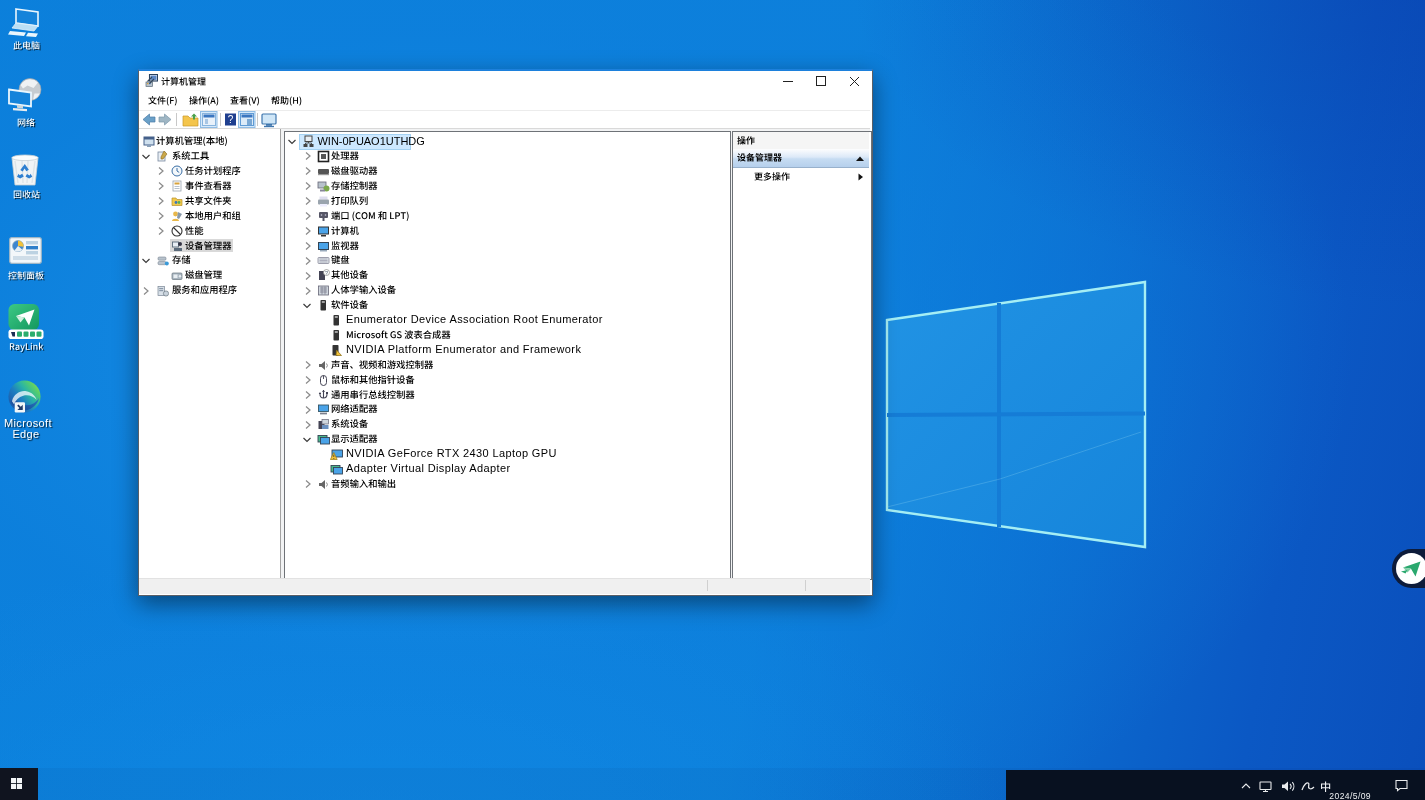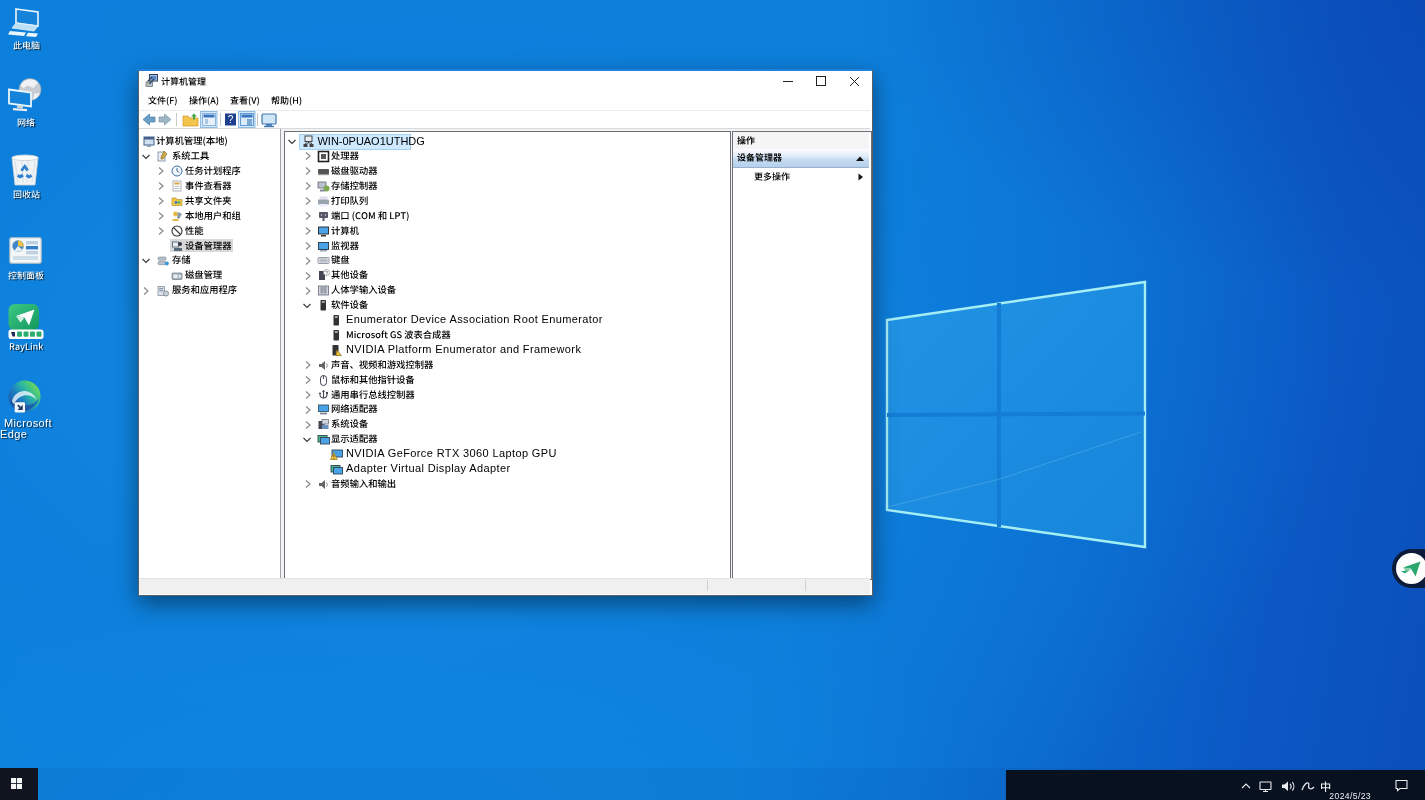--- a/index.html
+++ b/index.html
@@ -116,21 +116,21 @@
       </linearGradient>
 </defs>
 <circle cx="17" cy="17" r="15.6" fill="url(#eg1)"></circle>
 <path d="M3.5 22 C7 28.5 14 31.8 20.5 29.8 C26 28.1 30.2 23.5 31.2 18.2 C28 23.8 21.5 26.8 15.5 24.8 C11 23.3 8 20.5 7 16.8 Z" fill="url(#eg2)"></path>
 <path d="M4.8 21.5 C6.8 14.6 12.8 10.8 18.8 11.9 C24 12.9 27.7 16.4 28.7 20.2 C25.4 16.4 20.4 14.9 15.8 16.2 C11.4 17.5 8.2 20.6 6.8 24.6 Z" fill="#ecf6fb" opacity="0.8"></path>
 <rect x="7.5" y="22.5" width="10" height="10" rx="1.2" fill="#f2f6f8"></rect>
 <path d="M15.3 25 L15.3 30.2 L10.1 30.2 Z" fill="#223a66"></path>
 <path d="M10.5 25.4 L14.4 29.3" stroke="#223a66" stroke-width="1.7"></path>
 </svg>
 <div class="lat" style="left:0;top:417.0px;width:52px;text-align:right;color:#fff;text-shadow:1.2px 1.2px 1px rgba(0,0,0,.72)">Microsoft</div>
-<div class="lat" style="left:0;top:427.5px;width:52px;text-align:left;color:#fff;text-shadow:1.2px 1.2px 1px rgba(0,0,0,.72)">Edge</div>
+<div class="lat" style="left:0;top:427.5px;width:52px;text-align:center;color:#fff;text-shadow:1.2px 1.2px 1px rgba(0,0,0,.72)">Edge</div>
 <div class="a" style="left:138px;top:69px;width:733px;height:524px;background:#fff;
 border:1px solid #5b5f66;border-top:2px solid #1c80dc;box-shadow:0 8px 22px rgba(0,0,0,.45);"></div>
 <svg class="a" style="left:145px;top:74px" width="13" height="13" viewBox="0 0 13 13">
 <rect x="1" y="8" width="6.5" height="4.5" fill="#b8c2cc" stroke="#5a6b7a" stroke-width="0.7"></rect>
 <rect x="2" y="9" width="1.5" height="1.2" fill="#d8a23a"></rect>
     <rect x="4" y="9" width="1.5" height="1.2" fill="#3a76c0"></rect>
 <rect x="4.5" y="0.5" width="8" height="6.5" fill="#e8f0f8" stroke="#28415f" stroke-width="1.1"></rect>
 <rect x="5.5" y="1.6" width="6" height="4.3" fill="#5a87c8"></rect>
 <path d="M2.5 7.5 L7 3 M4.5 9.5 L9 5" stroke="#33475c" stroke-width="1.2" fill="none"></path>
 </svg>
@@ -412,21 +412,21 @@
   </svg>
 <svg class="a" style="left:331.0px;top:418.3px" width="39" height="12">
     <path d="M2.5 -2 3.4 -1.7Q3.1 -1.4 2.7 -1Q2.4 -0.6 2 -0.3Q1.6 0 1.3 0.3Q1.2 0.2 1.1 0.1Q0.9 -0 0.8 -0.2Q0.6 -0.3 0.5 -0.3Q1.1 -0.6 1.6 -1.1Q2.1 -1.6 2.5 -2ZM5.8 -1.6 6.6 -2.1Q6.9 -1.8 7.3 -1.5Q7.8 -1.2 8.1 -0.8Q8.5 -0.5 8.7 -0.3L8 0.3Q7.8 0 7.4 -0.3Q7 -0.7 6.6 -1Q6.2 -1.4 5.8 -1.6ZM4.3 -2.8H5.2V-0.3Q5.2 0.1 5.1 0.3Q5 0.5 4.7 0.6Q4.5 0.7 4.1 0.7Q3.7 0.7 3.2 0.7Q3.2 0.5 3.1 0.3Q3 0 2.9 -0.2Q3.1 -0.1 3.4 -0.1Q3.6 -0.1 3.8 -0.1Q4 -0.1 4.1 -0.1Q4.2 -0.1 4.2 -0.2Q4.3 -0.2 4.3 -0.3ZM7.4 -7.8 8 -7.1Q7.3 -6.9 6.5 -6.8Q5.7 -6.7 4.8 -6.6Q3.9 -6.5 2.9 -6.4Q2 -6.4 1.2 -6.3Q1.1 -6.5 1.1 -6.7Q1 -7 0.9 -7.1Q1.8 -7.1 2.7 -7.2Q3.6 -7.3 4.4 -7.4Q5.3 -7.5 6.1 -7.6Q6.8 -7.7 7.4 -7.8ZM1.2 -2.2Q1.2 -2.3 1.2 -2.4Q1.1 -2.6 1.1 -2.7Q1 -2.9 1 -3Q1.2 -3 1.5 -3.2Q1.8 -3.3 2.3 -3.5Q2.5 -3.6 3 -3.9Q3.4 -4.1 4 -4.5Q4.6 -4.9 5.3 -5.3Q5.9 -5.7 6.5 -6.2L7.1 -5.6Q5.8 -4.7 4.5 -3.9Q3.1 -3.1 1.8 -2.6V-2.5Q1.8 -2.5 1.7 -2.5Q1.6 -2.5 1.5 -2.4Q1.4 -2.4 1.3 -2.3Q1.2 -2.3 1.2 -2.2ZM1.2 -2.2 1.2 -2.8 1.7 -3.1 7.6 -3.5Q7.5 -3.3 7.5 -3.1Q7.5 -2.9 7.5 -2.8Q6.2 -2.7 5.2 -2.6Q4.3 -2.6 3.6 -2.5Q2.9 -2.5 2.5 -2.4Q2.1 -2.4 1.8 -2.3Q1.6 -2.3 1.5 -2.3Q1.3 -2.2 1.2 -2.2ZM1.7 -4.2Q1.7 -4.3 1.6 -4.4Q1.6 -4.5 1.5 -4.7Q1.5 -4.8 1.4 -5Q1.6 -5 1.8 -5.1Q1.9 -5.2 2.1 -5.3Q2.3 -5.4 2.5 -5.6Q2.7 -5.7 3 -6Q3.2 -6.2 3.5 -6.5Q3.8 -6.7 4 -7L4.8 -6.6Q4.2 -6 3.5 -5.5Q2.9 -5 2.2 -4.6V-4.6Q2.2 -4.6 2.1 -4.5Q2.1 -4.5 2 -4.4Q1.8 -4.4 1.8 -4.3Q1.7 -4.2 1.7 -4.2ZM1.7 -4.2 1.7 -4.8 2.1 -5 5.4 -5.2Q5.4 -5 5.4 -4.8Q5.3 -4.6 5.3 -4.5Q4.2 -4.4 3.5 -4.4Q2.8 -4.3 2.5 -4.3Q2.1 -4.3 2 -4.2Q1.8 -4.2 1.7 -4.2ZM6.1 -4.1 6.8 -4.5Q7.1 -4.1 7.5 -3.8Q7.8 -3.4 8.1 -3Q8.4 -2.7 8.6 -2.4L7.9 -2Q7.7 -2.3 7.4 -2.6Q7.1 -3 6.8 -3.4Q6.4 -3.8 6.1 -4.1Z M16.2 -5.1 16.8 -5.5Q17.1 -5.1 17.3 -4.8Q17.6 -4.4 17.8 -4Q18.1 -3.7 18.2 -3.4L17.5 -3Q17.3 -3.3 17.1 -3.6Q16.9 -4 16.7 -4.4Q16.4 -4.8 16.2 -5.1ZM13 -6.6H18.1V-5.8H13ZM15.7 -3.2H16.6V-0.4Q16.6 -0.2 16.6 -0.2Q16.7 -0.1 16.8 -0.1Q16.8 -0.1 16.9 -0.1Q17 -0.1 17.1 -0.1Q17.2 -0.1 17.3 -0.1Q17.4 -0.1 17.4 -0.2Q17.5 -0.3 17.5 -0.6Q17.5 -0.9 17.5 -1.5Q17.7 -1.4 17.9 -1.3Q18.1 -1.2 18.3 -1.1Q18.2 -0.4 18.2 -0.1Q18.1 0.3 17.9 0.5Q17.7 0.6 17.4 0.6Q17.3 0.6 17.2 0.6Q17.1 0.6 17 0.6Q16.9 0.6 16.8 0.6Q16.7 0.6 16.6 0.6Q16.3 0.6 16.1 0.5Q15.9 0.4 15.8 0.2Q15.7 -0 15.7 -0.4ZM14 -3.2H14.8Q14.8 -2.5 14.7 -1.8Q14.6 -1.2 14.4 -0.7Q14.2 -0.2 13.8 0.1Q13.4 0.5 12.8 0.8Q12.8 0.7 12.7 0.5Q12.6 0.4 12.5 0.3Q12.4 0.1 12.3 0.1Q12.8 -0.2 13.1 -0.5Q13.5 -0.8 13.6 -1.2Q13.8 -1.6 13.9 -2.1Q14 -2.6 14 -3.2ZM13.1 -3.2 13.1 -3.8 13.5 -4.1 17.2 -4.4Q17.2 -4.2 17.2 -4Q17.3 -3.8 17.3 -3.7Q16.3 -3.6 15.6 -3.5Q14.9 -3.4 14.4 -3.4Q14 -3.3 13.7 -3.3Q13.5 -3.3 13.3 -3.2Q13.2 -3.2 13.1 -3.2ZM14.8 -7.7 15.6 -7.9Q15.7 -7.6 15.9 -7.3Q16 -7 16.1 -6.7L15.2 -6.5Q15.2 -6.7 15 -7.1Q14.9 -7.4 14.8 -7.7ZM13.1 -3.2Q13.1 -3.3 13 -3.4Q13 -3.6 12.9 -3.8Q12.9 -3.9 12.8 -4Q13 -4 13.2 -4.1Q13.3 -4.2 13.5 -4.3Q13.6 -4.4 13.8 -4.6Q14 -4.9 14.2 -5.2Q14.4 -5.5 14.6 -5.8Q14.8 -6.1 15 -6.3H16Q15.8 -6 15.6 -5.6Q15.3 -5.3 15.1 -4.9Q14.8 -4.6 14.5 -4.3Q14.3 -3.9 14.1 -3.7Q14.1 -3.7 14 -3.7Q13.9 -3.6 13.7 -3.6Q13.6 -3.5 13.5 -3.5Q13.3 -3.4 13.2 -3.3Q13.1 -3.2 13.1 -3.2ZM9.9 -1.6Q9.9 -1.7 9.9 -1.9Q9.8 -2 9.7 -2.2Q9.7 -2.4 9.6 -2.5Q9.8 -2.5 10 -2.7Q10.1 -2.8 10.4 -3.1Q10.5 -3.2 10.7 -3.5Q10.9 -3.8 11.2 -4.2Q11.4 -4.6 11.7 -5Q12 -5.5 12.2 -5.9L13 -5.5Q12.5 -4.6 11.8 -3.7Q11.2 -2.8 10.5 -2.1V-2.1Q10.5 -2.1 10.4 -2Q10.3 -2 10.2 -1.9Q10.1 -1.9 10 -1.8Q9.9 -1.7 9.9 -1.6ZM9.9 -1.6 9.9 -2.4 10.3 -2.7 12.7 -3.2Q12.7 -3 12.7 -2.8Q12.7 -2.5 12.8 -2.4Q11.9 -2.2 11.4 -2.1Q10.9 -2 10.6 -1.9Q10.3 -1.8 10.1 -1.7Q10 -1.7 9.9 -1.6ZM9.9 -3.9Q9.8 -4 9.8 -4.1Q9.7 -4.3 9.7 -4.5Q9.6 -4.7 9.5 -4.8Q9.7 -4.8 9.8 -5Q10 -5.1 10.1 -5.3Q10.2 -5.5 10.3 -5.7Q10.5 -6 10.7 -6.3Q10.8 -6.7 11 -7.1Q11.2 -7.5 11.3 -7.9L12.2 -7.5Q12 -6.9 11.7 -6.4Q11.4 -5.8 11.1 -5.3Q10.7 -4.8 10.4 -4.4V-4.4Q10.4 -4.4 10.3 -4.3Q10.2 -4.3 10.1 -4.2Q10 -4.1 9.9 -4Q9.9 -4 9.9 -3.9ZM9.9 -3.9 9.8 -4.5 10.2 -4.8 11.9 -5Q11.9 -4.8 11.8 -4.6Q11.8 -4.4 11.8 -4.2Q11.3 -4.2 10.9 -4.1Q10.5 -4.1 10.3 -4Q10.1 -4 10 -4Q9.9 -3.9 9.9 -3.9ZM9.7 -0.6Q10 -0.7 10.5 -0.8Q11 -1 11.6 -1.2Q12.2 -1.3 12.7 -1.5L12.9 -0.8Q12.1 -0.5 11.3 -0.2Q10.5 0.1 9.9 0.3Z M19.6 -7.2 20.2 -7.7Q20.5 -7.5 20.7 -7.2Q21 -7 21.3 -6.7Q21.5 -6.5 21.7 -6.3L21.1 -5.7Q20.9 -5.9 20.7 -6.2Q20.5 -6.4 20.2 -6.7Q19.9 -6.9 19.6 -7.2ZM20.2 0.6 20 -0.2 20.2 -0.5 22 -1.9Q22 -1.7 22.1 -1.5Q22.2 -1.3 22.3 -1.1Q21.7 -0.6 21.3 -0.3Q20.9 -0 20.7 0.2Q20.5 0.3 20.3 0.4Q20.2 0.5 20.2 0.6ZM19 -5H20.6V-4.1H19ZM23.3 -7.5H25.8V-6.7H23.3ZM22.2 -3.8H26.5V-3H22.2ZM26.2 -3.8H26.3L26.5 -3.8L27 -3.6Q26.7 -2.6 26.3 -1.9Q25.8 -1.2 25.1 -0.7Q24.5 -0.1 23.7 0.2Q22.9 0.6 22.1 0.8Q22 0.6 21.9 0.4Q21.8 0.2 21.7 0Q22.4 -0.2 23.2 -0.5Q23.9 -0.8 24.5 -1.2Q25.1 -1.7 25.5 -2.3Q26 -2.9 26.2 -3.6ZM23.2 -3.1Q23.6 -2.3 24.2 -1.7Q24.8 -1.1 25.7 -0.6Q26.6 -0.2 27.6 0Q27.5 0.1 27.4 0.2Q27.3 0.4 27.2 0.5Q27.1 0.7 27.1 0.8Q25.4 0.4 24.3 -0.5Q23.1 -1.5 22.5 -2.9ZM23.1 -7.5H23.9V-6.5Q23.9 -6 23.8 -5.6Q23.6 -5.1 23.3 -4.7Q22.9 -4.2 22.3 -3.9Q22.2 -4 22.1 -4.1Q22 -4.3 21.9 -4.4Q21.8 -4.5 21.7 -4.6Q22.3 -4.8 22.6 -5.2Q22.9 -5.5 23 -5.8Q23.1 -6.2 23.1 -6.5ZM25.4 -7.5H26.2V-5.4Q26.2 -5.2 26.2 -5.1Q26.3 -5.1 26.4 -5.1Q26.4 -5.1 26.5 -5.1Q26.7 -5.1 26.8 -5.1Q26.9 -5.1 26.9 -5.1Q27 -5.1 27.2 -5.1Q27.3 -5.1 27.4 -5.1Q27.4 -4.9 27.4 -4.7Q27.5 -4.5 27.5 -4.4Q27.4 -4.3 27.2 -4.3Q27.1 -4.3 27 -4.3Q26.9 -4.3 26.8 -4.3Q26.6 -4.3 26.5 -4.3Q26.4 -4.3 26.3 -4.3Q25.9 -4.3 25.7 -4.4Q25.5 -4.5 25.4 -4.8Q25.4 -5 25.4 -5.4ZM20.2 0.6Q20.2 0.5 20.1 0.4Q20 0.2 19.9 0.1Q19.8 -0 19.7 -0.1Q19.8 -0.2 19.9 -0.3Q20 -0.4 20.1 -0.6Q20.2 -0.8 20.2 -1V-5H21V-0.3Q21 -0.3 20.9 -0.2Q20.8 -0.1 20.6 0Q20.4 0.2 20.3 0.3Q20.2 0.5 20.2 0.6Z M31 -7.1H34.9V-6.3H31ZM34.6 -7.1H34.8L35 -7.1L35.5 -6.8Q35.1 -6.1 34.6 -5.6Q34 -5.1 33.3 -4.7Q32.6 -4.3 31.8 -4Q31 -3.7 30.2 -3.5Q29.4 -3.3 28.5 -3.2Q28.5 -3.3 28.4 -3.5Q28.4 -3.6 28.3 -3.8Q28.2 -3.9 28.1 -4Q28.9 -4.1 29.7 -4.3Q30.5 -4.4 31.3 -4.7Q32 -5 32.6 -5.3Q33.3 -5.6 33.8 -6Q34.3 -6.5 34.6 -7ZM30.9 -6.3Q31.5 -5.7 32.4 -5.3Q33.4 -4.8 34.6 -4.5Q35.7 -4.2 37 -4.1Q36.9 -4 36.8 -3.9Q36.7 -3.7 36.6 -3.6Q36.5 -3.4 36.5 -3.3Q35.2 -3.5 34 -3.8Q32.8 -4.1 31.8 -4.7Q30.9 -5.2 30.2 -5.9ZM29.4 -3.3H35.6V0.8H34.7V-2.5H30.3V0.8H29.4ZM29.8 -1.8H35.1V-1.1H29.8ZM29.8 -0.3H35.1V0.5H29.8ZM32.1 -3H33V0.2H32.1ZM31.3 -7.9 32.2 -7.7Q31.7 -6.9 31 -6.2Q30.2 -5.5 29.1 -4.9Q29.1 -5 29 -5.2Q28.9 -5.3 28.8 -5.4Q28.6 -5.5 28.5 -5.6Q29.2 -5.9 29.8 -6.3Q30.3 -6.7 30.7 -7.1Q31.1 -7.5 31.3 -7.9Z" fill="#000" transform="translate(0,9.1)"></path>
   </svg>
 <svg class="a" style="left:302px;top:435.0px" width="10" height="9">
     <path d="M1.5 3 L5 6.5 L8.5 3" stroke="#3c3c3c" stroke-width="1.2" fill="none"></path>
   </svg>
 <svg class="a" style="left:331.0px;top:433.2px" width="48" height="12">
     <path d="M2.4 -5.3V-4.4H6.9V-5.3ZM2.4 -6.7V-5.9H6.9V-6.7ZM1.5 -7.4H7.8V-3.7H1.5ZM0.3 -0.5H9V0.4H0.3ZM3.2 -3.4H4V-0H3.2ZM5.2 -3.4H6.1V-0H5.2ZM7.6 -3.1 8.3 -2.8Q8 -2.3 7.7 -1.8Q7.3 -1.3 7 -1L6.4 -1.3Q6.6 -1.5 6.8 -1.9Q7 -2.2 7.2 -2.5Q7.4 -2.9 7.6 -3.1ZM1.1 -2.8 1.8 -3.1Q1.9 -2.8 2.1 -2.5Q2.3 -2.1 2.5 -1.8Q2.7 -1.5 2.8 -1.3L2 -0.9Q1.9 -1.2 1.8 -1.5Q1.6 -1.8 1.4 -2.2Q1.3 -2.5 1.1 -2.8Z M13.5 -4.5H14.4V-0.3Q14.4 0.1 14.3 0.3Q14.2 0.5 14 0.6Q13.7 0.7 13.2 0.8Q12.8 0.8 12.2 0.8Q12.2 0.6 12.1 0.3Q12 0 11.9 -0.2Q12.2 -0.1 12.4 -0.1Q12.7 -0.1 13 -0.1Q13.2 -0.1 13.3 -0.1Q13.4 -0.1 13.4 -0.2Q13.5 -0.2 13.5 -0.3ZM11.3 -3.3 12.2 -3Q12 -2.5 11.7 -1.9Q11.4 -1.4 11.1 -0.9Q10.7 -0.4 10.4 -0.1Q10.3 -0.1 10.1 -0.2Q10 -0.3 9.8 -0.4Q9.7 -0.5 9.6 -0.6Q10.1 -1.1 10.6 -1.8Q11 -2.5 11.3 -3.3ZM15.6 -2.9 16.4 -3.3Q16.8 -2.8 17.1 -2.3Q17.4 -1.8 17.7 -1.3Q17.9 -0.8 18.1 -0.4L17.2 -0.1Q17 -0.4 16.8 -0.9Q16.6 -1.4 16.2 -2Q15.9 -2.5 15.6 -2.9ZM10.7 -7.2H17.2V-6.3H10.7ZM9.8 -4.9H18.1V-4.1H9.8Z M21 -4.5V-0.8H20.1V-3.7H18.9V-4.5ZM19.1 -7.1 19.8 -7.5Q20 -7.3 20.3 -7.1Q20.5 -6.8 20.8 -6.5Q21 -6.3 21.2 -6.1L20.5 -5.5Q20.3 -5.7 20.1 -6Q19.9 -6.3 19.6 -6.6Q19.4 -6.8 19.1 -7.1ZM20.7 -1.1Q20.9 -1.1 21.2 -1Q21.4 -0.8 21.8 -0.6Q22.3 -0.4 22.9 -0.3Q23.5 -0.2 24.2 -0.2Q24.8 -0.2 25.4 -0.3Q26 -0.3 26.5 -0.3Q27.1 -0.4 27.6 -0.4Q27.5 -0.3 27.5 -0.1Q27.4 0 27.4 0.2Q27.4 0.3 27.3 0.5Q27.1 0.5 26.7 0.5Q26.3 0.5 25.9 0.5Q25.4 0.5 25 0.5Q24.6 0.5 24.2 0.5Q23.4 0.5 22.8 0.5Q22.1 0.4 21.6 0.1Q21.3 -0.1 21.1 -0.2Q20.9 -0.4 20.7 -0.4Q20.5 -0.4 20.3 -0.2Q20.1 -0.1 19.9 0.2Q19.7 0.4 19.4 0.7L18.9 -0.1Q19.4 -0.5 19.9 -0.8Q20.3 -1.1 20.7 -1.1ZM26.5 -7.8 26.9 -7.1Q26.5 -6.9 25.9 -6.8Q25.3 -6.7 24.6 -6.7Q24 -6.6 23.3 -6.5Q22.7 -6.5 22.1 -6.5Q22.1 -6.6 22 -6.8Q22 -7 21.9 -7.2Q22.5 -7.2 23.1 -7.3Q23.8 -7.3 24.4 -7.4Q25 -7.5 25.5 -7.6Q26.1 -7.7 26.5 -7.8ZM24.1 -6.9H25V-3.3H24.1ZM21.5 -5.6H27.5V-4.9H21.5ZM23 -3.1V-1.7H26V-3.1ZM22.2 -3.8H26.9V-1H22.2Z M33.4 -4.5H36.1V-3.7H33.4ZM33 -4.5H33.9V-0.6Q33.9 -0.3 34 -0.2Q34.1 -0.2 34.4 -0.2Q34.4 -0.2 34.6 -0.2Q34.8 -0.2 35 -0.2Q35.2 -0.2 35.4 -0.2Q35.5 -0.2 35.6 -0.2Q35.8 -0.2 35.9 -0.3Q36 -0.4 36.1 -0.7Q36.1 -1 36.1 -1.7Q36.2 -1.6 36.4 -1.5Q36.5 -1.5 36.7 -1.4Q36.8 -1.3 36.9 -1.3Q36.9 -0.5 36.8 -0.1Q36.6 0.3 36.4 0.5Q36.1 0.7 35.7 0.7Q35.6 0.7 35.5 0.7Q35.3 0.7 35.1 0.7Q35 0.7 34.8 0.7Q34.6 0.7 34.4 0.7Q34.3 0.7 34.2 0.7Q33.8 0.7 33.5 0.6Q33.2 0.5 33.1 0.2Q33 -0.1 33 -0.6ZM33 -7.4H36.6V-3.1H35.7V-6.6H33ZM28.6 -5.8H32.4V0.6H31.7V-5H29.3V0.7H28.6ZM28.9 -2H32V-1.4H28.9ZM28.9 -0.6H32V0.1H28.9ZM28.4 -7.5H32.6V-6.7H28.4ZM29.7 -7.3H30.3V-5.2H29.7ZM30.7 -7.3H31.4V-5.2H30.7ZM29.8 -5.2H30.3V-4.3Q30.3 -4 30.2 -3.7Q30.1 -3.4 30 -3.1Q29.9 -2.8 29.6 -2.5Q29.6 -2.6 29.5 -2.7Q29.3 -2.8 29.3 -2.8Q29.5 -3 29.6 -3.3Q29.7 -3.6 29.8 -3.8Q29.8 -4.1 29.8 -4.3ZM30.7 -5.2H31.1V-3.4Q31.1 -3.3 31.1 -3.3Q31.2 -3.3 31.2 -3.3Q31.3 -3.3 31.3 -3.3Q31.4 -3.3 31.4 -3.3Q31.5 -3.3 31.5 -3.3Q31.6 -3.3 31.6 -3.3Q31.7 -3.2 31.8 -3.2Q31.9 -3.1 32 -3.1Q32 -2.9 31.9 -2.9Q31.8 -2.8 31.6 -2.8Q31.5 -2.8 31.5 -2.8Q31.4 -2.8 31.3 -2.8Q31.2 -2.8 31.2 -2.8Q30.9 -2.8 30.8 -2.9Q30.7 -3 30.7 -3.4Z M39.2 -6.7V-5.6H40.5V-6.7ZM38.4 -7.4H41.3V-4.8H38.4ZM43.1 -6.7V-5.6H44.5V-6.7ZM42.3 -7.4H45.4V-4.8H42.3ZM37.7 -3.9H46.1V-3.2H37.7ZM38.8 -0.2H40.9V0.5H38.8ZM42.7 -0.2H45V0.5H42.7ZM43.1 -3.8Q43.4 -3.4 43.9 -3Q44.4 -2.6 45 -2.4Q45.7 -2.1 46.3 -1.9Q46.2 -1.8 46.1 -1.7Q46 -1.6 45.9 -1.5Q45.8 -1.3 45.7 -1.2Q45.1 -1.4 44.4 -1.8Q43.8 -2.1 43.3 -2.5Q42.7 -3 42.3 -3.5ZM38.4 -2.1H41.3V0.7H40.5V-1.4H39.2V0.8H38.4ZM42.3 -2.1H45.4V0.7H44.5V-1.4H43.1V0.8H42.3ZM41.1 -4.9 42 -4.8Q41.7 -4.1 41.1 -3.4Q40.6 -2.7 39.8 -2.2Q39 -1.6 37.9 -1.2Q37.9 -1.3 37.8 -1.4Q37.7 -1.6 37.6 -1.7Q37.5 -1.8 37.4 -1.9Q38.4 -2.2 39.2 -2.7Q39.9 -3.2 40.4 -3.8Q40.9 -4.4 41.1 -4.9ZM42.9 -4.5 43.3 -4.9Q43.7 -4.8 44.1 -4.6Q44.5 -4.4 44.7 -4.2L44.2 -3.7Q44 -3.9 43.6 -4.1Q43.2 -4.4 42.9 -4.5Z" fill="#000" transform="translate(0,9.1)"></path>
   </svg>
-<div class="lat" style="left:346px;top:447.4px">NVIDIA GeForce RTX 3060 Laptop GPU</div>
+<div class="lat" style="left:346px;top:447.4px">NVIDIA GeForce RTX 2430 Laptop GPU</div>
 <div class="lat" style="left:346px;top:462.3px">Adapter Virtual Display Adapter</div>
 <svg class="a" style="left:304px;top:479.2px" width="8" height="10">
     <path d="M2 1.5 L6 5 L2 8.5" stroke="#8a8a8a" stroke-width="1.2" fill="none"></path>
   </svg>
 <svg class="a" style="left:331.0px;top:477.9px" width="67" height="12">
     <path d="M1 -7H8.4V-6.3H1ZM0.5 -4.9H8.8V-4.1H0.5ZM2.3 -1.8H7.1V-1.1H2.3ZM2.3 -0.3H7.1V0.5H2.3ZM1.7 -3.4H7.7V0.8H6.8V-2.6H2.6V0.8H1.7ZM6.2 -6.3 7.2 -6.1Q7.1 -5.8 7 -5.5Q6.8 -5.3 6.7 -5Q6.6 -4.8 6.5 -4.6L5.6 -4.8Q5.7 -5 5.9 -5.3Q6 -5.5 6.1 -5.8Q6.2 -6.1 6.2 -6.3ZM2.2 -6.1 3.1 -6.2Q3.3 -5.9 3.4 -5.6Q3.6 -5.2 3.6 -4.9L2.7 -4.7Q2.7 -5 2.6 -5.4Q2.4 -5.8 2.2 -6.1ZM4 -7.8 4.9 -7.9Q5 -7.7 5.2 -7.4Q5.3 -7.1 5.3 -6.8L4.4 -6.6Q4.4 -6.9 4.2 -7.2Q4.1 -7.5 4 -7.8Z M14.1 -7.3H18.2V-6.5H14.1ZM15.9 -6.9 16.7 -6.7Q16.5 -6.3 16.4 -5.9Q16.3 -5.5 16.1 -5.3L15.4 -5.4Q15.5 -5.7 15.7 -6.1Q15.8 -6.5 15.9 -6.9ZM14.3 -5.6H17.9V-1.3H17.2V-5H15.1V-1.3H14.3ZM15.8 -4.6H16.5Q16.5 -3.5 16.4 -2.8Q16.4 -2 16.3 -1.4Q16.1 -0.8 15.8 -0.4Q15.6 0 15.1 0.3Q14.6 0.6 13.9 0.8Q13.8 0.7 13.7 0.5Q13.6 0.3 13.5 0.2Q14.1 0 14.6 -0.2Q15 -0.5 15.2 -0.8Q15.5 -1.2 15.6 -1.7Q15.7 -2.2 15.7 -2.9Q15.8 -3.6 15.8 -4.6ZM16 -0.7 16.5 -1.2Q16.8 -1 17.2 -0.7Q17.5 -0.5 17.8 -0.2Q18.1 0.1 18.3 0.3L17.8 0.8Q17.6 0.6 17.3 0.3Q17 0.1 16.7 -0.2Q16.4 -0.5 16 -0.7ZM12 -6.8H13.8V-6H12ZM9.6 -5H14V-4.2H9.6ZM11.7 -7.9H12.5V-4.6H11.7ZM10.3 -7H11V-4.6H10.3ZM13.2 -3.6 13.9 -3.4Q13.7 -2.3 13.2 -1.5Q12.7 -0.7 12 -0.1Q11.2 0.4 10.1 0.8Q10.1 0.6 9.9 0.5Q9.8 0.3 9.7 0.1Q10.7 -0.2 11.4 -0.7Q12.1 -1.2 12.5 -1.9Q13 -2.6 13.2 -3.6ZM10.4 -3.7 11.2 -3.6Q11 -3 10.8 -2.4Q10.5 -1.9 10.2 -1.5Q10.2 -1.5 10 -1.6Q9.9 -1.7 9.8 -1.8Q9.7 -1.8 9.6 -1.9Q9.9 -2.2 10.1 -2.7Q10.3 -3.2 10.4 -3.7ZM11.5 -4.4H12.3V-1.4H11.5Z M19 -6.8H22V-6H19ZM20.6 -5.3H21.3V0.8H20.6ZM18.9 -1.6Q19.5 -1.7 20.3 -1.9Q21.2 -2.1 22 -2.3L22.1 -1.5Q21.3 -1.3 20.5 -1.1Q19.8 -1 19.1 -0.8ZM19.2 -3Q19.2 -3.1 19.2 -3.2Q19.1 -3.3 19.1 -3.5Q19 -3.6 19 -3.7Q19.1 -3.7 19.2 -3.9Q19.3 -4.1 19.4 -4.5Q19.4 -4.6 19.5 -5Q19.6 -5.3 19.7 -5.8Q19.8 -6.2 19.9 -6.8Q20 -7.3 20 -7.8L20.9 -7.7Q20.8 -7 20.6 -6.2Q20.4 -5.4 20.2 -4.7Q20 -4 19.7 -3.4V-3.4Q19.7 -3.4 19.6 -3.4Q19.6 -3.3 19.5 -3.3Q19.4 -3.2 19.3 -3.1Q19.2 -3 19.2 -3ZM19.2 -3V-3.7L19.6 -3.9H22V-3.1H19.9Q19.7 -3.1 19.5 -3.1Q19.3 -3 19.2 -3ZM23 -5.6H26.5V-4.9H23ZM22.4 -4.4H24.4V-3.7H23.1V0.7H22.4ZM24.2 -4.4H24.9V-0.1Q24.9 0.2 24.9 0.3Q24.8 0.5 24.7 0.6Q24.5 0.7 24.3 0.7Q24.1 0.7 23.7 0.7Q23.7 0.6 23.7 0.4Q23.6 0.2 23.5 0Q23.7 0 23.9 0Q24.1 0 24.1 0Q24.2 0 24.2 -0.1ZM22.9 -3H24.8V-2.4H22.9ZM22.9 -1.8H24.7V-1.1H22.9ZM25.4 -4.1H26V-0.8H25.4ZM26.6 -4.5H27.3V-0.1Q27.3 0.1 27.2 0.3Q27.1 0.5 26.9 0.6Q26.7 0.6 26.4 0.7Q26.1 0.7 25.7 0.7Q25.7 0.5 25.6 0.3Q25.6 0.1 25.5 -0Q25.8 -0 26.1 -0Q26.3 -0 26.4 -0Q26.6 -0 26.6 -0.1ZM24.7 -7.9 25.4 -7.6Q25.1 -7 24.6 -6.5Q24.1 -6 23.5 -5.6Q22.9 -5.2 22.4 -4.9Q22.3 -5.1 22.1 -5.2Q21.9 -5.4 21.8 -5.6Q22.3 -5.8 22.9 -6.2Q23.5 -6.5 23.9 -7Q24.4 -7.4 24.7 -7.9ZM25 -7.5Q25.6 -6.8 26.3 -6.4Q27 -6 27.7 -5.7Q27.6 -5.5 27.4 -5.3Q27.3 -5.1 27.2 -5Q26.4 -5.4 25.7 -5.9Q25 -6.4 24.4 -7.2Z M30.5 -7 31.1 -7.7Q31.7 -7.3 32.2 -6.7Q32.7 -6.2 33 -5.6Q33.4 -5.1 33.7 -4.5Q34 -3.9 34.3 -3.3Q34.6 -2.8 34.9 -2.2Q35.3 -1.7 35.8 -1.2Q36.3 -0.7 36.9 -0.3Q36.9 -0.2 36.8 -0Q36.7 0.2 36.6 0.4Q36.5 0.6 36.5 0.7Q35.8 0.3 35.3 -0.2Q34.8 -0.7 34.4 -1.3Q34 -1.9 33.7 -2.5Q33.4 -3.1 33.1 -3.7Q32.7 -4.3 32.4 -4.9Q32 -5.5 31.6 -6Q31.1 -6.6 30.5 -7ZM32.1 -5.7 33.1 -5.5Q32.7 -4 32.2 -2.8Q31.6 -1.7 30.9 -0.8Q30.1 0.1 29.1 0.7Q29 0.6 28.8 0.5Q28.7 0.3 28.5 0.2Q28.4 0.1 28.2 -0Q29.8 -0.8 30.7 -2.2Q31.6 -3.7 32.1 -5.7Z M42.4 -1.2H45.2V-0.4H42.4ZM42.1 -7H45.7V0.3H44.8V-6.1H42.9V0.4H42.1ZM39.4 -7H40.3V0.8H39.4ZM37.6 -5.1H41.8V-4.3H37.6ZM39.3 -4.8 39.9 -4.6Q39.8 -4 39.6 -3.4Q39.3 -2.9 39.1 -2.3Q38.8 -1.8 38.5 -1.3Q38.2 -0.8 37.9 -0.5Q37.8 -0.6 37.7 -0.9Q37.5 -1.1 37.4 -1.3Q37.7 -1.6 38 -2Q38.3 -2.4 38.5 -2.9Q38.8 -3.3 39 -3.8Q39.2 -4.3 39.3 -4.8ZM41.2 -7.8 41.8 -7.1Q41.3 -6.9 40.6 -6.7Q40 -6.6 39.3 -6.5Q38.6 -6.4 38 -6.3Q37.9 -6.4 37.9 -6.6Q37.8 -6.8 37.7 -7Q38.3 -7.1 39 -7.2Q39.6 -7.3 40.2 -7.5Q40.8 -7.6 41.2 -7.8ZM40.2 -4.1Q40.3 -4.1 40.5 -3.9Q40.6 -3.7 40.8 -3.5Q41 -3.3 41.2 -3Q41.4 -2.8 41.6 -2.6Q41.7 -2.4 41.8 -2.3L41.3 -1.6Q41.1 -1.8 40.9 -2.1Q40.8 -2.4 40.5 -2.7Q40.3 -3 40.1 -3.3Q39.9 -3.6 39.8 -3.7Z M46.9 -6.8H49.9V-6H46.9ZM48.5 -5.3H49.2V0.8H48.5ZM46.8 -1.6Q47.4 -1.7 48.2 -1.9Q49.1 -2.1 49.9 -2.3L50 -1.5Q49.2 -1.3 48.4 -1.1Q47.7 -1 47 -0.8ZM47.1 -3Q47.1 -3.1 47.1 -3.2Q47 -3.3 47 -3.5Q46.9 -3.6 46.9 -3.7Q47 -3.7 47.1 -3.9Q47.2 -4.1 47.3 -4.5Q47.3 -4.6 47.4 -5Q47.5 -5.3 47.6 -5.8Q47.7 -6.2 47.8 -6.8Q47.9 -7.3 47.9 -7.8L48.8 -7.7Q48.7 -7 48.5 -6.2Q48.3 -5.4 48.1 -4.7Q47.9 -4 47.6 -3.4V-3.4Q47.6 -3.4 47.5 -3.4Q47.5 -3.3 47.4 -3.3Q47.3 -3.2 47.2 -3.1Q47.1 -3 47.1 -3ZM47.1 -3V-3.7L47.5 -3.9H49.9V-3.1H47.8Q47.6 -3.1 47.4 -3.1Q47.2 -3 47.1 -3ZM50.9 -5.6H54.4V-4.9H50.9ZM50.3 -4.4H52.3V-3.7H51V0.7H50.3ZM52.1 -4.4H52.8V-0.1Q52.8 0.2 52.8 0.3Q52.7 0.5 52.6 0.6Q52.4 0.7 52.2 0.7Q52 0.7 51.6 0.7Q51.6 0.6 51.6 0.4Q51.5 0.2 51.4 0Q51.6 0 51.8 0Q52 0 52 0Q52.1 0 52.1 -0.1ZM50.8 -3H52.7V-2.4H50.8ZM50.8 -1.8H52.6V-1.1H50.8ZM53.3 -4.1H53.9V-0.8H53.3ZM54.5 -4.5H55.2V-0.1Q55.2 0.1 55.1 0.3Q55 0.5 54.8 0.6Q54.6 0.6 54.3 0.7Q54 0.7 53.6 0.7Q53.6 0.5 53.5 0.3Q53.5 0.1 53.4 -0Q53.7 -0 54 -0Q54.2 -0 54.3 -0Q54.5 -0 54.5 -0.1ZM52.6 -7.9 53.3 -7.6Q53 -7 52.5 -6.5Q52 -6 51.4 -5.6Q50.8 -5.2 50.3 -4.9Q50.2 -5.1 50 -5.2Q49.8 -5.4 49.7 -5.6Q50.2 -5.8 50.8 -6.2Q51.4 -6.5 51.8 -7Q52.3 -7.4 52.6 -7.9ZM52.9 -7.5Q53.5 -6.8 54.2 -6.4Q54.9 -6 55.6 -5.7Q55.5 -5.5 55.3 -5.3Q55.2 -5.1 55.1 -5Q54.3 -5.4 53.6 -5.9Q52.9 -6.4 52.3 -7.2Z M59.9 -7.8H60.9V-0.2H59.9ZM63.2 -3.2H64.2V0.8H63.2ZM57.1 -7H58.1V-4.6H62.8V-7H63.8V-3.7H57.1ZM56.7 -3.2H57.7V-0.6H63.7V0.3H56.7Z" fill="#000" transform="translate(0,9.1)"></path>
   </svg>
 <svg class="a" style="left:302px;top:135.2px" width="13" height="13" viewBox="0 0 13 13">
     <rect x="3" y="1" width="7" height="5.5" fill="#e8eef4" stroke="#444" stroke-width="1"></rect>
     <rect x="1.5" y="9" width="4" height="3" fill="#444"></rect>
@@ -569,21 +569,21 @@
       <path d="M25 13.5 h5 M27.5 11.5 v2"></path>
 <path d="M44 6.5 h2.5 L50 3.5 V13 L46.5 10 H44 Z" fill="#e8eaec" stroke="none"></path>
 <path d="M52 6 a3.4 3.4 0 0 1 0 4.8 M54.3 4.2 a6.4 6.4 0 0 1 0 8.4"></path>
 <path d="M64 12 C66 6 69 4 70.5 5.2 C72 6.4 69 9 71.5 10.5 C73.5 11.6 76 9 76 9" stroke-width="1.3"></path>
 </g>
   </svg>
 <svg class="a" style="left:1320.4px;top:779.6px" width="13" height="15">
     <path d="M1 -7.5H10.2V-2.1H9.1V-6.4H2.1V-2H1ZM1.6 -3.7H9.7V-2.7H1.6ZM5 -9.5H6.1V0.9H5Z" fill="#eef0f2" transform="translate(0,11.0)"></path>
   </svg>
 <div class="lat" style="left:1311px;top:805px;width:60px;text-align:right;color:#eef0f2;font-size:8.6px;line-height:9px">16:29</div>
-<div class="lat" style="left:1311px;top:791.5px;width:60px;text-align:right;color:#eef0f2;font-size:8.6px;line-height:9px">2024/5/23</div>
+<div class="lat" style="left:1311px;top:791.5px;width:60px;text-align:right;color:#eef0f2;font-size:8.6px;line-height:9px">2024/5/09</div>
 <svg class="a" style="left:1394px;top:778px" width="16" height="15" viewBox="0 0 16 15">
 <path d="M2 2.5 H13 V10.5 H6 L3.5 12.5 V10.5 H2 Z" fill="none" stroke="#e8eaec" stroke-width="1.1"></path>
   </svg>
 <div class="a" style="left:1392px;top:549px;width:40px;height:39px;background:#0d1b3a;border-radius:20px 0 0 20px"></div>
 <div class="a" style="left:1396px;top:553px;width:31px;height:31px;background:#fff;border-radius:50%"></div>
 <svg class="a" style="left:1400px;top:558px" width="22" height="21" viewBox="0 0 22 21">
 <path d="M3 9.5 L20.5 3.5 L15.5 18.5 L11 10.8 Z" fill="#2aa86e"></path>
 <path d="M3 9.5 L11 10.8 L7.5 14.5 Z" fill="#82cfa8"></path>
 <path d="M1 13.5 L7.5 12 L5.5 15.5 Z" fill="#2aa86e"></path>
 </svg>

